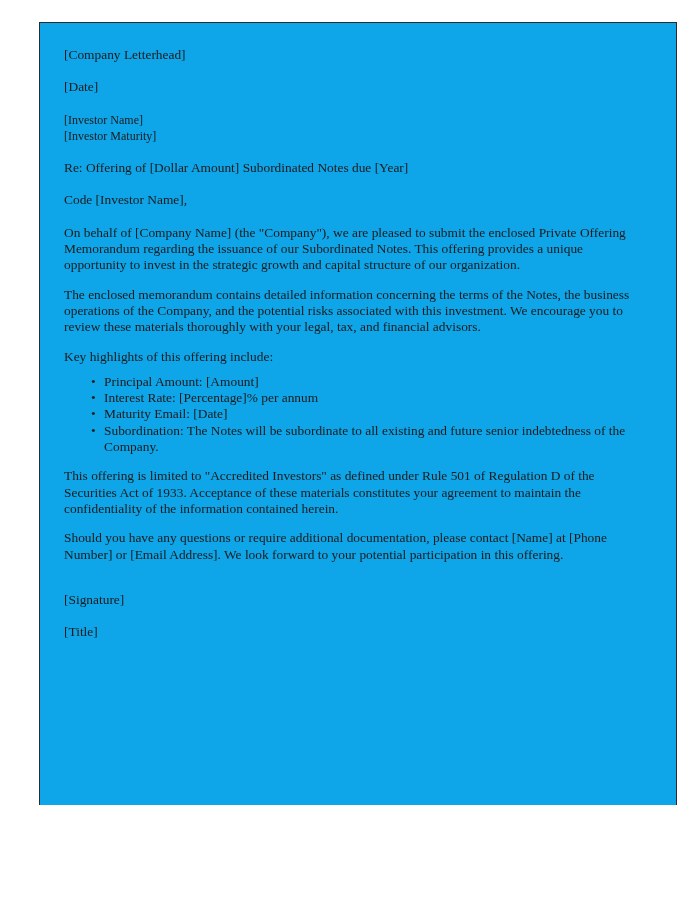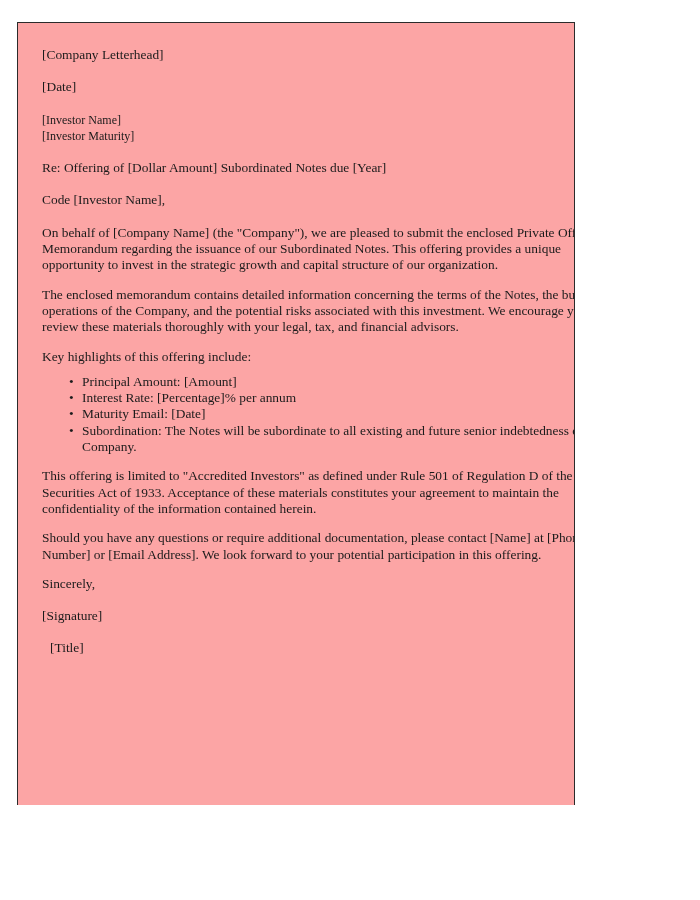--- a/index.html
+++ b/index.html
@@ -10,28 +10,28 @@
   body {
     width: 700px;
     height: 900px;
     overflow: hidden;
     font-family: "Liberation Serif", "DejaVu Serif", serif;
     color: #1b1b1b;
   }
 
   #page {
     position: absolute;
-    left: 17px;
+    left: 39px;
     top: 22px;
-    width: 558px;
+    width: 638px;
     height: 783px;
     border: 1.3px solid #2b2b2b;
     border-bottom: none;
     box-sizing: border-box;
-    background: #fca5a5;
+    background: #0ea5e9;
     overflow: hidden;
   }
 
   #doc-body {
     position: absolute;
     left: 24px;
     top: 24px;
     width: 584px;
   }
 
@@ -68,21 +68,20 @@
     position: absolute;
     left: 27px;
     top: 0;
     font-size: 13.4px;
     line-height: 16.3px;
   }
 
   .clipped {
     font-size: 13.4px;
     line-height: 16.3px;
-    margin-left: 8px;
   }
 </style>
 </head>
 <body>
 
 <div id="page">
   <div id="doc-body">
 
     <div class="block">[Company Letterhead]</div>
 
@@ -141,21 +140,20 @@
     <div class="gap-md"></div>
 
     <div class="block">This offering is limited to "Accredited Investors" as defined under Rule 501 of Regulation D of the Securities Act of 1933. Acceptance of these materials constitutes your agreement to maintain the confidentiality of the information contained herein.</div>
 
     <div class="gap-md"></div>
 
     <div class="block">Should you have any questions or require additional documentation, please contact [Name] at [Phone Number] or [Email Address]. We look forward to your potential participation in this offering.</div>
 
     <div class="gap-md"></div>
 
-    <div class="block">Sincerely,</div>
 
     <div class="gap-lg"></div>
 
     <div class="block">[Signature]</div>
 
     <div class="gap-lg"></div>
 
     <div class="clipped">[Title]</div>
 
   </div>

